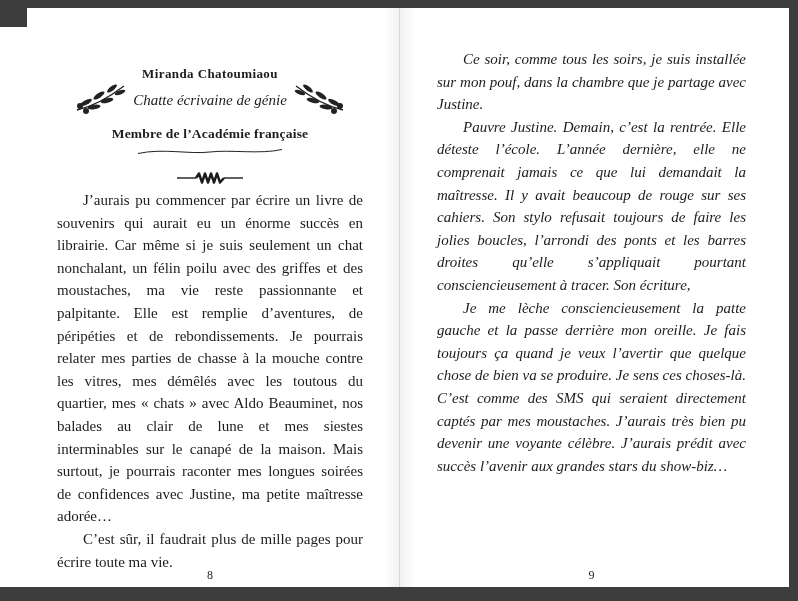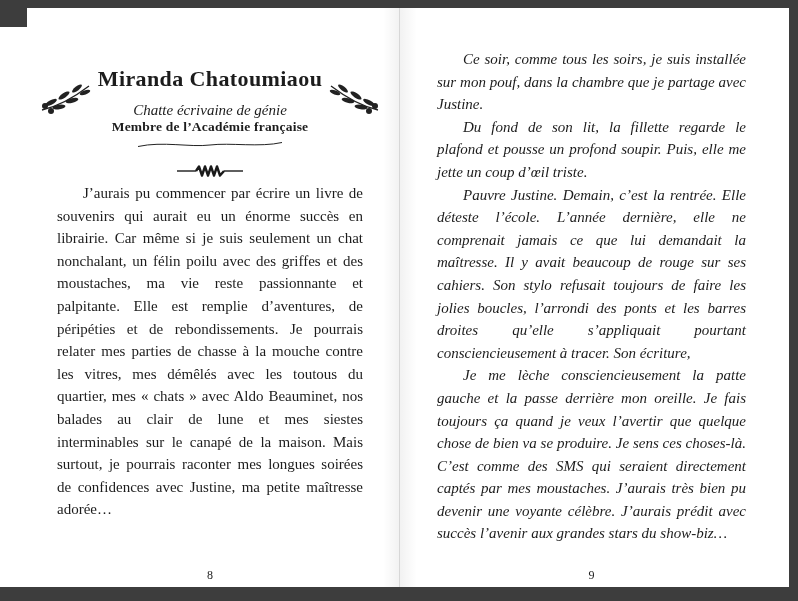--- a/index.html
+++ b/index.html
@@ -17,25 +17,25 @@
   }
   .gutter-line { position: absolute; left: 399px; top: 0; height: 100%; width: 1px; background: #d7d7d7; }
 
   .page { position: absolute; top: 0; height: 100%; }
   .page-left  { left: 57px;  width: 306px; }
   .page-right { left: 437px; width: 309px; }
 
   .chapter-header { text-align: center; }
   .title-row { display: flex; align-items: flex-start; justify-content: center; gap: 7px; margin-top: 58px; }
   .title-stack { display: flex; flex-direction: column; align-items: center; }
-  .chapter-title { font-size: 22px; font-weight: bold; margin: 0; letter-spacing: 0.4px; white-space: nowrap; }
+  .chapter-title { font-size: 13px; font-weight: bold; margin: 0; letter-spacing: 0.4px; white-space: nowrap; }
   .chapter-subtitle { font-style: italic; font-size: 15px; margin-top: 10px; white-space: nowrap; }
   .branch { flex: 0 0 auto; margin-top: 13px; }
   .branch.mirrored { transform: scaleX(-1); }
-  .affiliation { font-size: 13.5px; font-weight: bold; margin-top: 0; letter-spacing: 0.2px; }
+  .affiliation { font-size: 13.5px; font-weight: bold; margin-top: 11px; letter-spacing: 0.2px; }
   .flourish { display: inline-block; margin-top: 0; }
   .divider-wrap { margin-top: 11px; }
   .divider { display: inline-block; }
 
   .body-text p {
     font-size: 15px; line-height: 22.6px; margin: 0;
     text-align: justify; text-indent: 26px; hyphens: auto;
   }
   .page-left  .body-text { }
   .page-right .body-text { margin-top: 40px; font-style: italic; }
@@ -93,28 +93,28 @@
             <g stroke="#1a1a1a" fill="none">
               <path d="M0 7 H 19" stroke-width="1.4"></path>
               <path d="M19 7 L 22 2.5 L 25 11.5 L 28 2.5 L 31 11.5 L 34 2.5 L 37 11.5 L 40 2.5 L 43 11.5 L 47 7" stroke-width="2.4" stroke-linejoin="round"></path>
               <path d="M47 7 H 66" stroke-width="1.4"></path>
             </g>
           </svg>
         </div>
       </div>
       <div class="body-text">
         <p>J’aurais pu commencer par écrire un livre de souvenirs qui aurait eu un énorme succès en librairie. Car même si je suis seulement un chat nonchalant, un félin poilu avec des griffes et des moustaches, ma vie reste passionnante et palpitante. Elle est remplie d’aventures, de péripéties et de rebondissements. Je pourrais relater mes parties de chasse à la mouche contre les vitres, mes démêlés avec les toutous du quartier, mes « chats » avec Aldo Beauminet, nos balades au clair de lune et mes siestes interminables sur le canapé de la maison. Mais surtout, je pourrais raconter mes longues soirées de confidences avec Justine, ma petite maîtresse adorée…</p>
+        <p>C’est sûr, il faudrait plus de mille pages pour écrire toute ma vie.</p>
       </div>
       <div class="pagenum">8</div>
     </div>
 
     <div class="page page-right">
       <div class="body-text">
         <p>Ce soir, comme tous les soirs, je suis installée sur mon pouf, dans la chambre que je partage avec Justine.</p>
-        <p>Du fond de son lit, la fillette regarde le plafond et pousse un profond soupir. Puis, elle me jette un coup d’œil triste.</p>
         <p>Pauvre Justine. Demain, c’est la rentrée. Elle déteste l’école. L’année dernière, elle ne comprenait jamais ce que lui demandait la maîtresse. Il y avait beaucoup de rouge sur ses cahiers. Son stylo refusait toujours de faire les jolies boucles, l’arrondi des ponts et les barres droites qu’elle s’appliquait pourtant consciencieusement à tracer. Son écriture,</p>
         <p>Je me lèche consciencieusement la patte gauche et la passe derrière mon oreille. Je fais toujours ça quand je veux l’avertir que quelque chose de bien va se produire. Je sens ces choses-là. C’est comme des SMS qui seraient directement captés par mes moustaches. J’aurais très bien pu devenir une voyante célèbre. J’aurais prédit avec succès l’avenir aux grandes stars du show-biz…</p>
       </div>
       <div class="pagenum">9</div>
     </div>
   </div>
 
   <div class="corner-mark"></div>
 </div>
 

